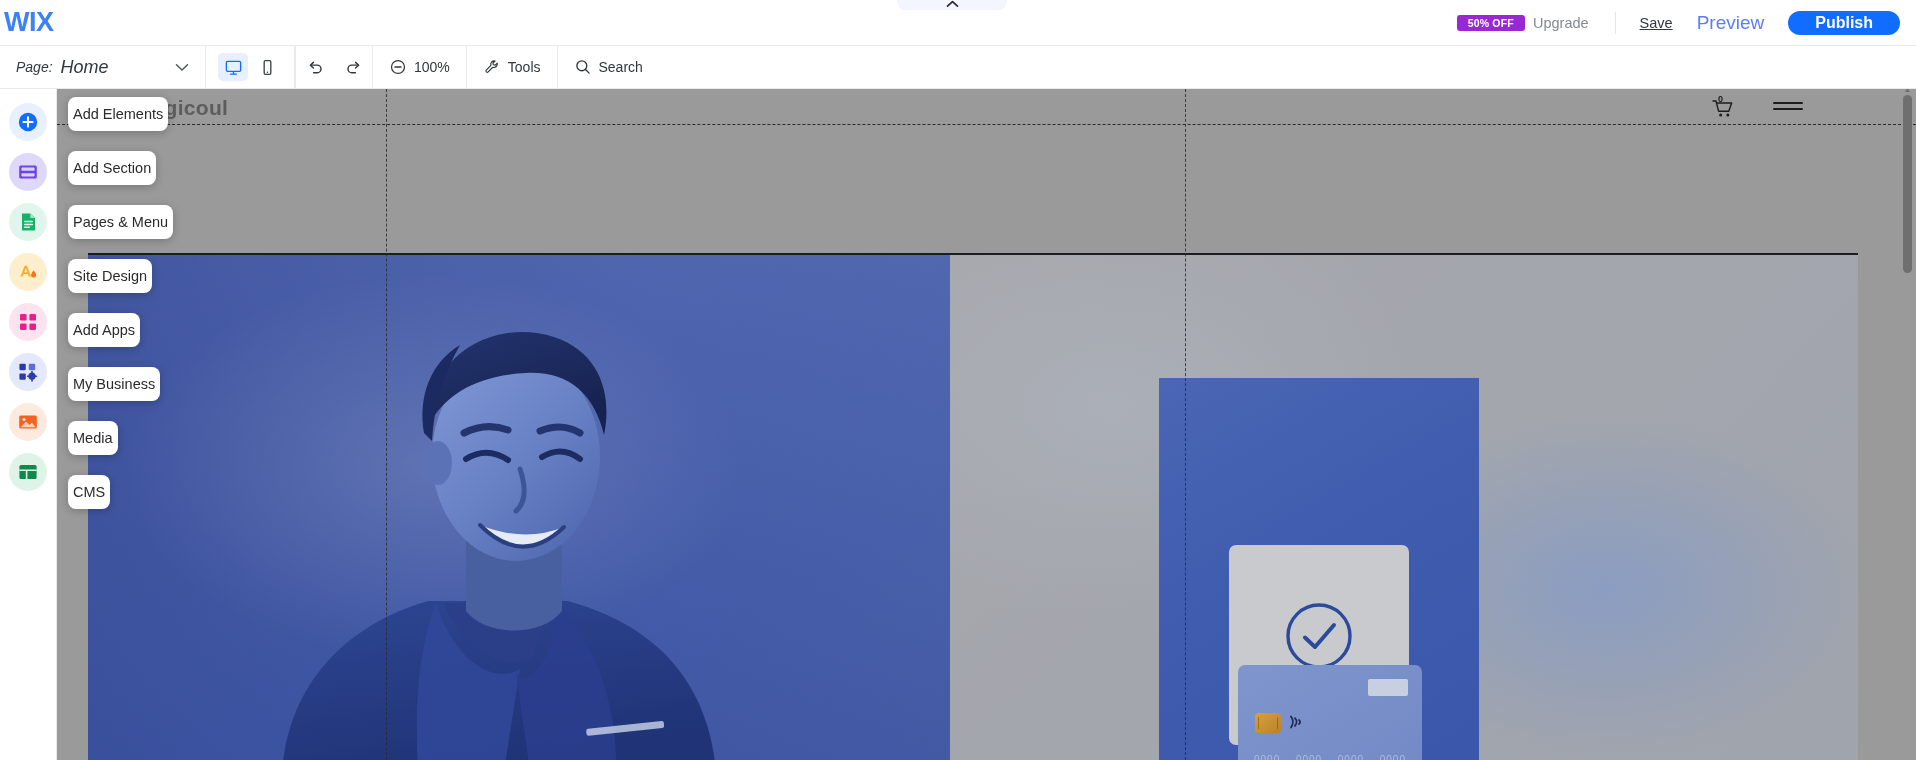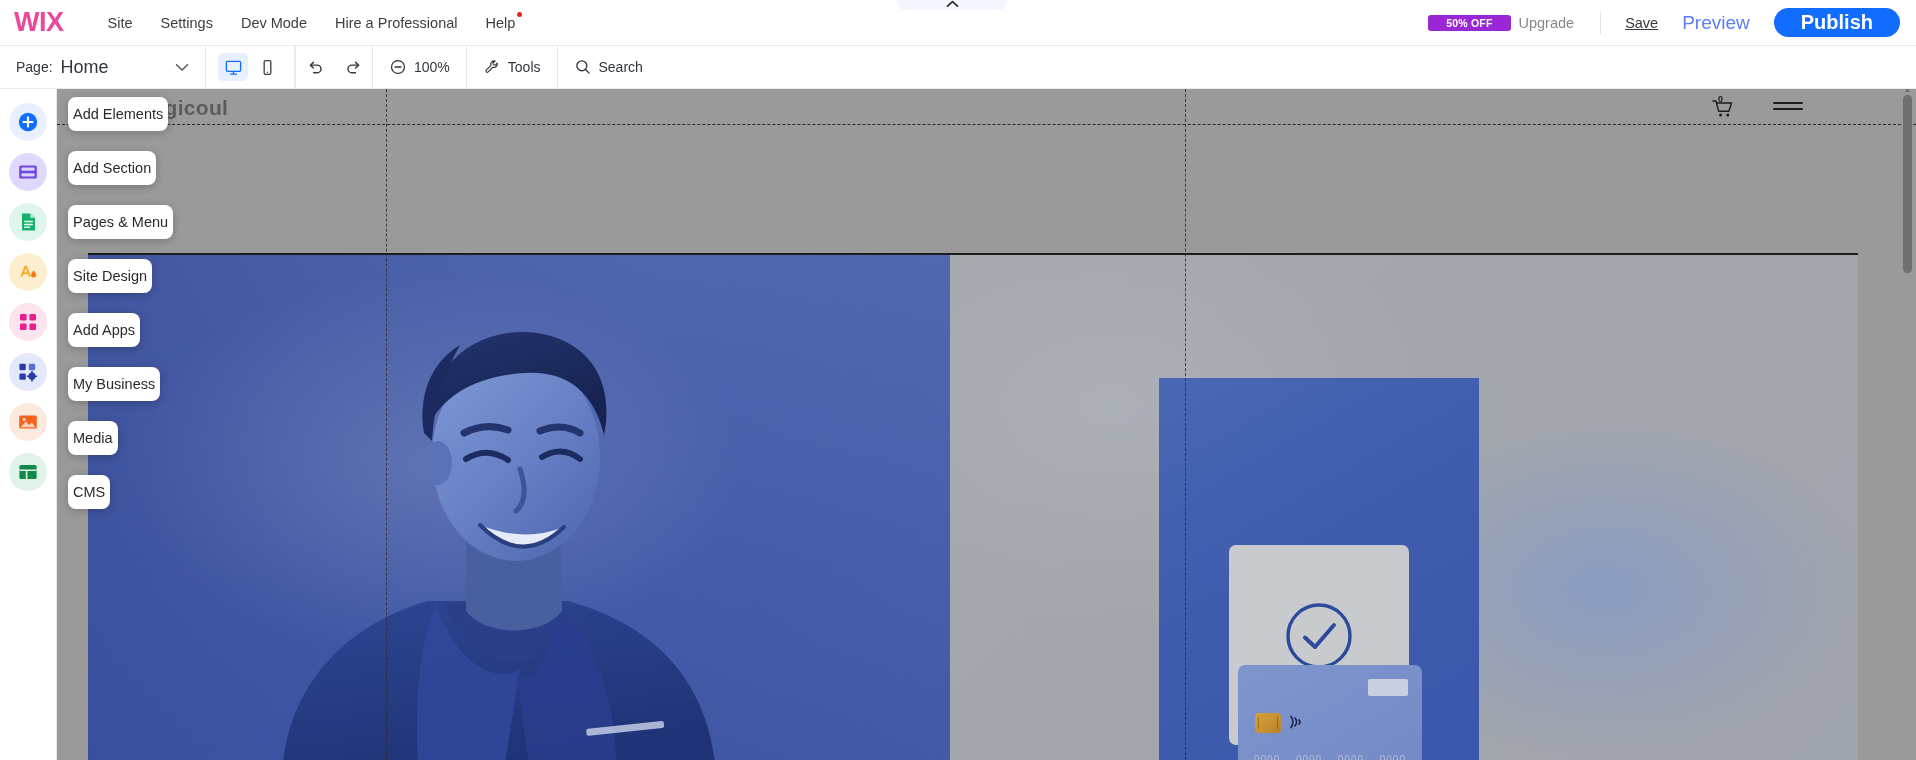--- a/index.html
+++ b/index.html
@@ -15,66 +15,66 @@
   
   .topbar {
     position: absolute; top: 0; left: 0; width: 1916px; height: 46px;
     background: #ffffff;
     border-bottom: 1px solid #e8eaed;
     display: flex; align-items: center;
     z-index: 40;
   }
   .wix-logo {
     font-size: 27px; font-weight: 700; letter-spacing: -0.5px;
-    color: #ec4899; margin-left: 14px; margin-right: 30px;
+    color: #3b82f6; margin-left: 4px; margin-right: 30px;
     line-height: 1;
   }
   .topmenu { display: flex; align-items: center; gap: 0px; }
   .topmenu-item {
     font-size: 14.5px; color: #3b4043; padding: 6px 14px;
     cursor: default; position: relative; white-space: nowrap;
   }
   .help-dot {
     position: absolute; top: 3px; right: 7px;
     width: 5px; height: 5px; border-radius: 50%; background: #e62214;
   }
   .top-right {
     margin-left: auto; display: flex; align-items: center; gap: 0;
     padding-right: 16px;
   }
   .badge-off {
     background: #9a27d5; color: #fff; font-size: 10.5px; font-weight: 700;
-    border-radius: 3px; padding: 2px 18px; margin-right: 8px; letter-spacing: .2px;
+    border-radius: 3px; padding: 2px 11px; margin-right: 8px; letter-spacing: .2px;
   }
   .upgrade-link { font-size: 14.5px; color: #868a8f; padding: 0 14px 0 0; }
   .vdiv { width: 1px; height: 22px; background: #e3e5e8; margin: 0 12px; }
   .save-link { font-size: 14.5px; color: #32373d; padding: 0 12px; text-decoration: underline; }
   .preview-link { font-size: 19px; color: #5c7cfa; padding: 0 12px; }
   .publish-btn {
-    background: #116dff; color: #fff; font-size: 20px; font-weight: 600;
+    background: #116dff; color: #fff; font-size: 16px; font-weight: 600;
     border: none; border-radius: 20px; padding: 3px 27px; margin-left: 12px;
     cursor: pointer;
   }
   .collapse-tab {
     position: absolute; left: 897px; top: -12px; width: 110px; height: 22px;
     background: #f3f6fe; border-radius: 0 0 8px 8px;
     display: flex; align-items: flex-end; justify-content: center;
     padding-bottom: 2px; z-index: 60;
   }
   .collapse-tab svg { display: block; }
 
   
   .subbar {
     position: absolute; top: 46px; left: 0; width: 1916px; height: 43px;
     background: #fff; border-bottom: 1px solid #e8eaed;
     display: flex; align-items: center; z-index: 35;
   }
   .page-select {
     display: flex; align-items: center; gap: 8px;
-    padding: 0 16px; height: 100%; min-width: 205px;
+    padding: 0 16px; height: 100%; min-width: 205px; font-style: italic;
   }
   .page-label { font-size: 14px; color: #32373d; }
   .page-value { font-size: 18px; color: #32373d; }
   .page-chev { margin-left: auto; color: #50565c; display: flex; }
   .bar-div { width: 1px; height: 43px; background: #e8eaed; }
   .viewmode { display: flex; align-items: center; gap: 4px; padding: 0 12px; }
   .vm-btn {
     width: 30px; height: 28px; border-radius: 5px;
     display: flex; align-items: center; justify-content: center; cursor: pointer;
   }
@@ -235,38 +235,20 @@
   .sb-arrow { position: absolute; top: -10px; left: 0; width: 9px; text-align: center;
     font-size: 8px; color: #6f6f6f; }
 </style>
 </head>
 <body>
 
 <div class="app">
 
   <div class="topbar">
     <div class="wix-logo">WIX</div>
-    <div class="topmenu">
-      <div class="topmenu-item">
-        <span>Site</span>
-      </div>
-      <div class="topmenu-item">
-        <span>Settings</span>
-      </div>
-      <div class="topmenu-item">
-        <span>Dev Mode</span>
-      </div>
-      <div class="topmenu-item">
-        <span>Hire a Professional</span>
-      </div>
-      <div class="topmenu-item">
-        <span>Help</span>
-        <span class="help-dot"></span>
-      </div>
-    </div>
 
     <div class="top-right">
       <span class="badge-off">50% OFF</span>
       <span class="upgrade-link">Upgrade</span>
       <span class="vdiv"></span>
       <span class="save-link">Save</span>
       <span class="preview-link">Preview</span>
       <button class="publish-btn">Publish</button>
     </div>
 

